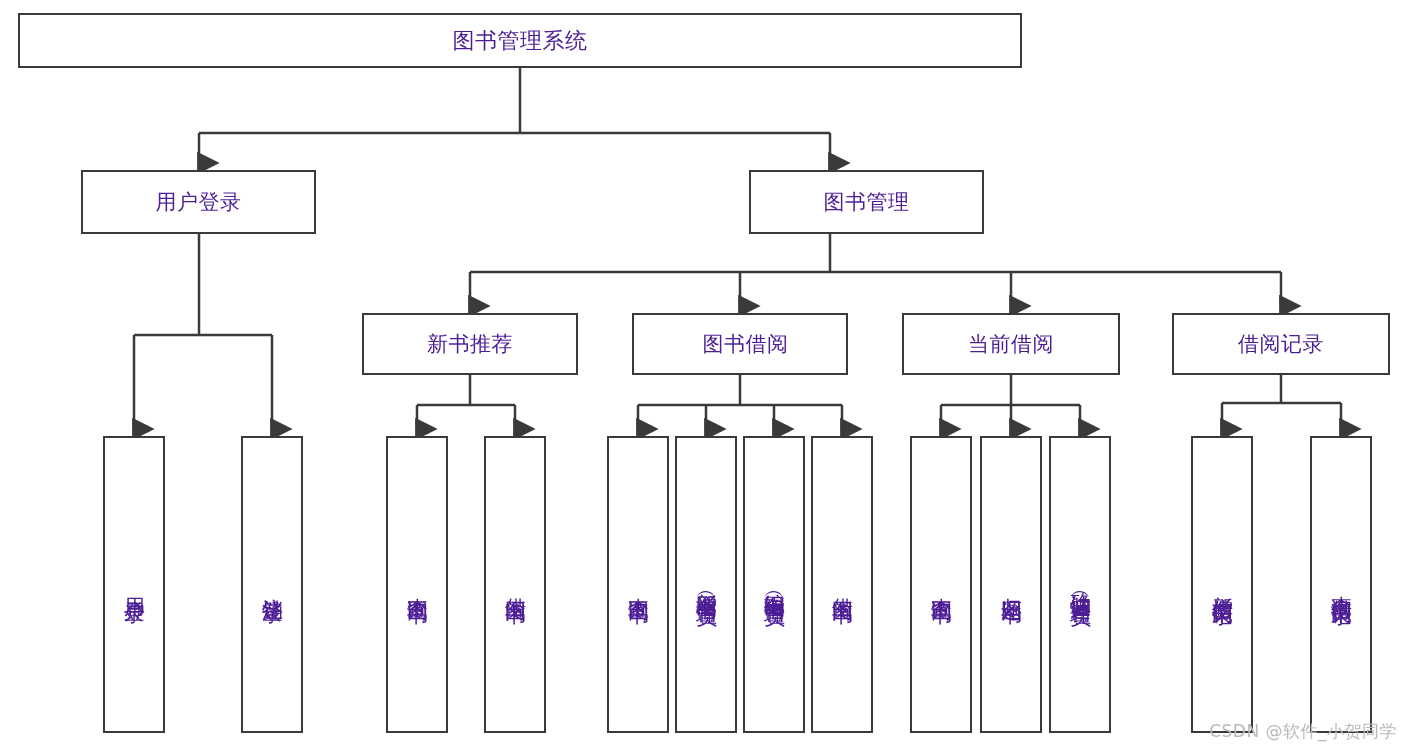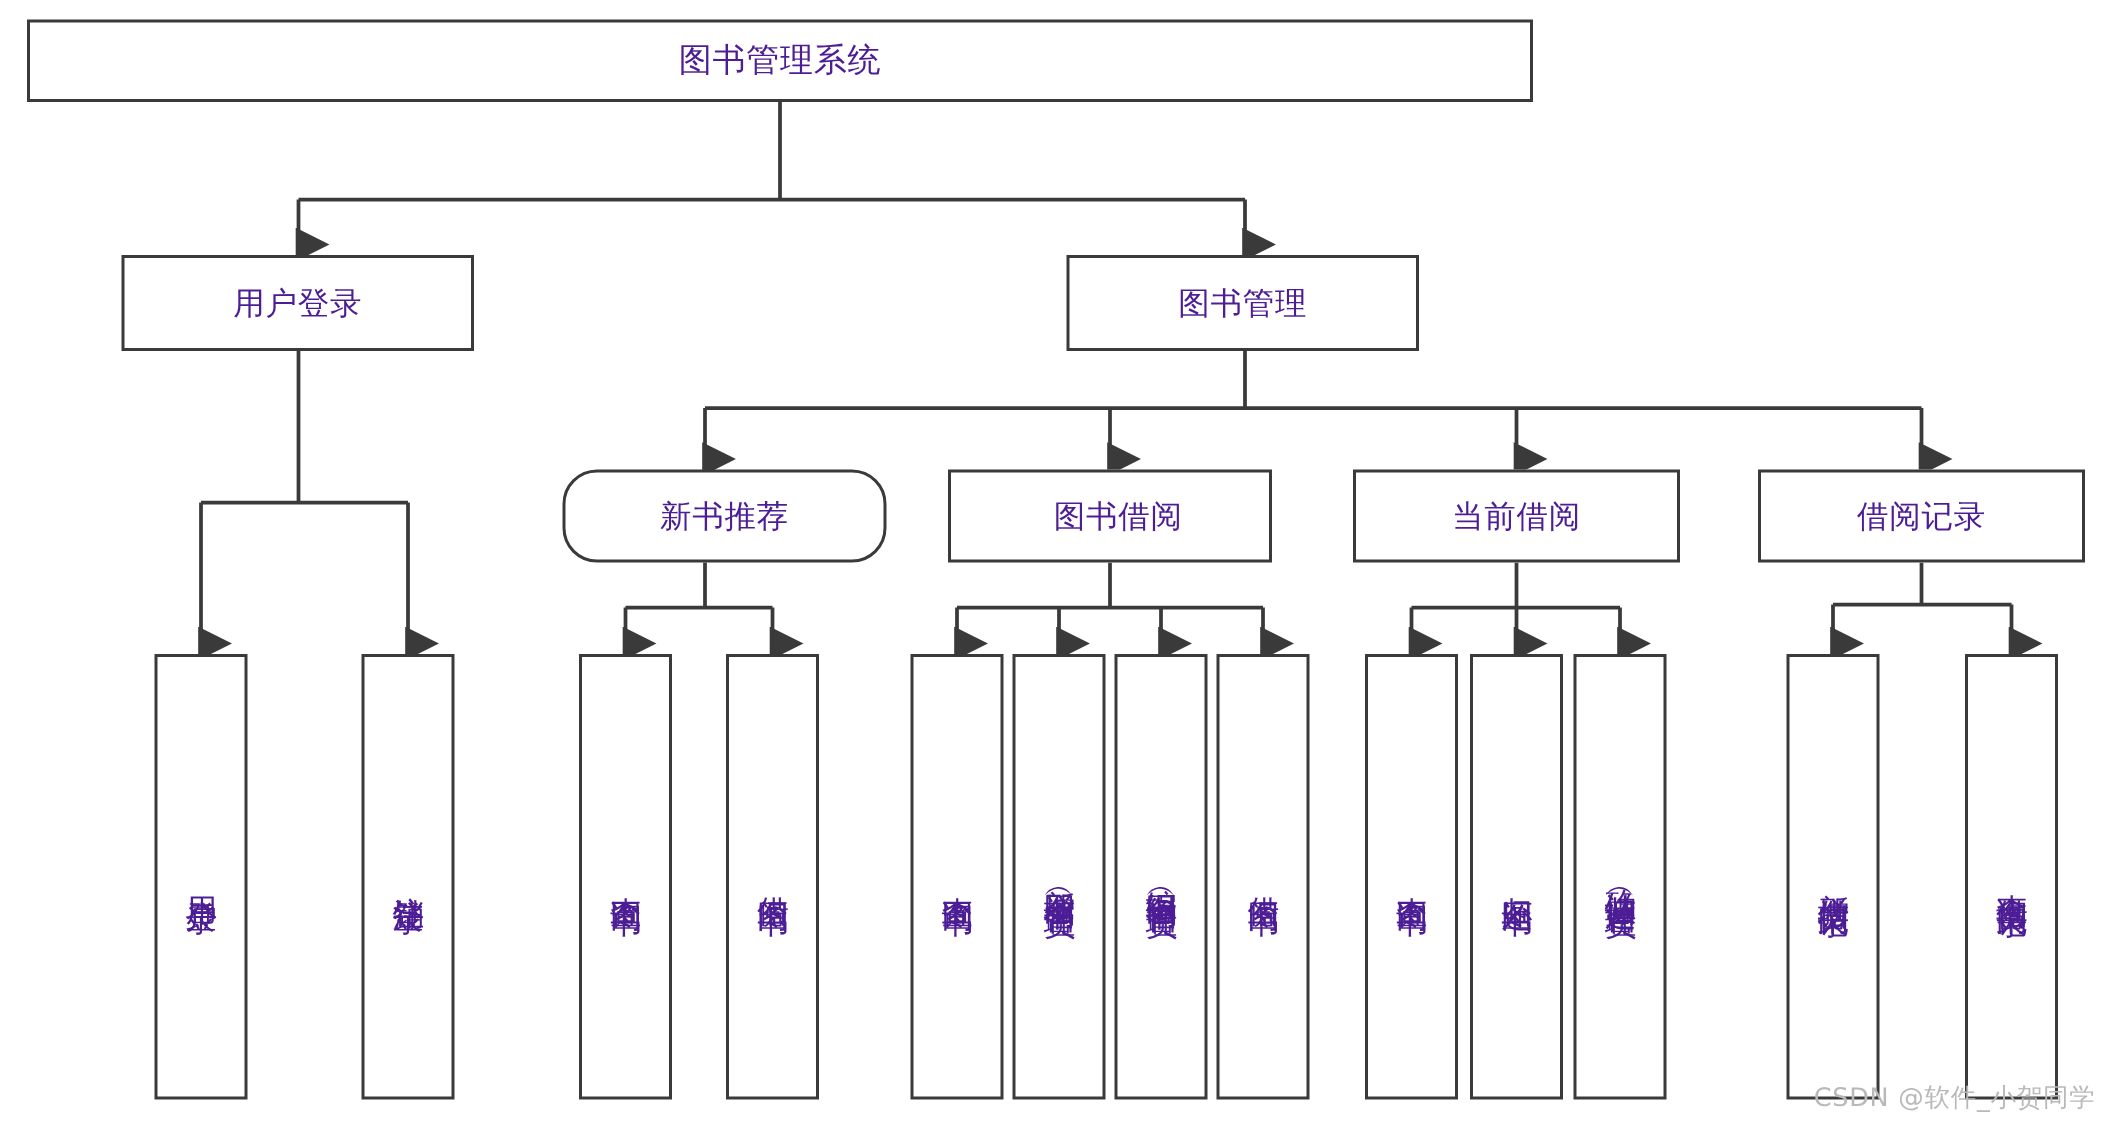--- a/index.html
+++ b/index.html
@@ -127,23 +127,23 @@
     <path class="lk" d="M 1281 375 L 1281 403"></path>
     <path class="lk" d="M 1222 403 L 1341 403"></path>
     <path class="lk" d="M 1222 403 L 1222 429" marker-end="url(#arrow)"></path>
     <path class="lk" d="M 1341 403 L 1341 429" marker-end="url(#arrow)"></path>
   </svg>
 
   <div class="node horiz" id="root-node" style="left:18px; top:13px; width:1004px; height:55px;">图书管理系统</div>
 
   <div class="node horiz" style="left:81px; top:170px; width:235px; height:64px;">用户登录</div>
 
-  <div class="node horiz" style="left:711px; top:170px; width:235px; height:64px;">图书管理</div>
-
-  <div class="node horiz" style="left:375px; top:313px; width:216px; height:62px;border-radius:23px;">新书推荐</div>
+  <div class="node horiz" style="left:749px; top:170px; width:235px; height:64px;">图书管理</div>
+
+  <div class="node horiz" style="left:362px; top:313px; width:216px; height:62px;">新书推荐</div>
 
   <div class="node horiz" style="left:632px; top:313px; width:216px; height:62px;padding-left:11px;">图书借阅</div>
 
   <div class="node horiz" style="left:902px; top:313px; width:218px; height:62px;">当前借阅</div>
 
   <div class="node horiz" style="left:1172px; top:313px; width:218px; height:62px;">借阅记录</div>
 
   <div class="node vert" style="left:103px; top:436px; width:62px; height:297px;">
     <span>用户登录</span>
   </div>

